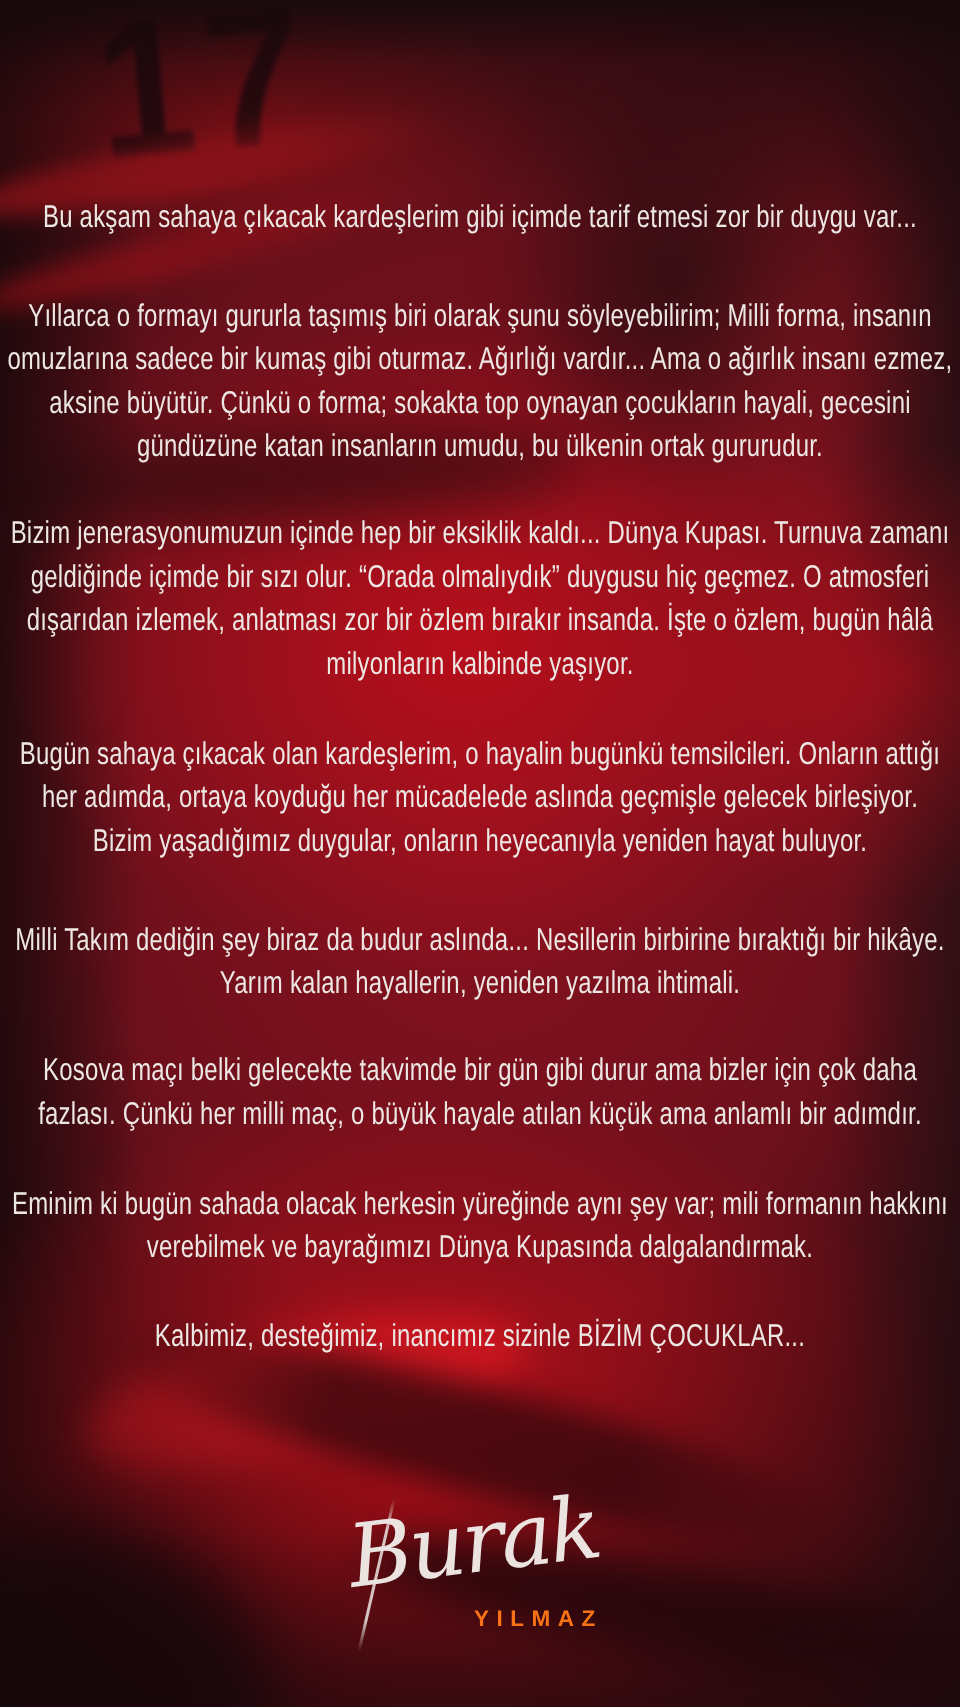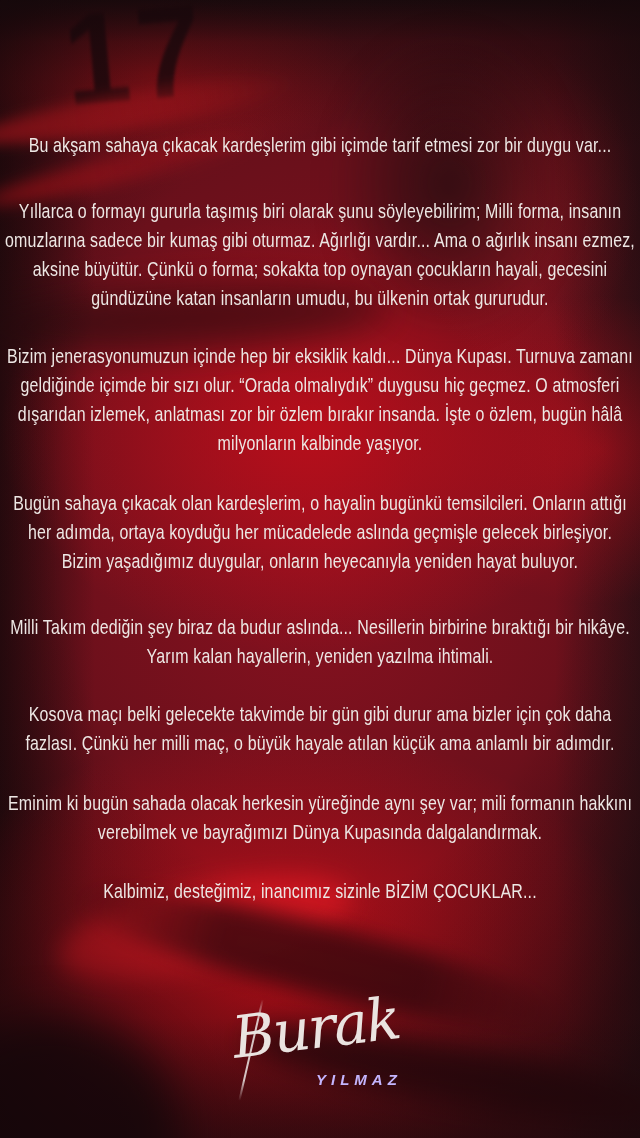--- a/index.html
+++ b/index.html
@@ -59,21 +59,21 @@
     transform:rotate(-7deg);
   }
   .sig-stroke {
     position:absolute; left:250px; top:998px; z-index:5;
     width:2px; height:104px; border-radius:2px;
     background:linear-gradient(180deg, rgba(235,228,226,0), rgba(235,228,226,0.85) 20%, rgba(235,228,226,0.85) 80%, rgba(235,228,226,0));
     transform:rotate(13deg);
   }
   .sig-name {
     position:absolute; left:316px; top:1071px; z-index:5;
-    font-size:15px; font-weight:bold; letter-spacing:5px; color:#c4b5fd;font-style:italic;
+    font-size:15px; font-weight:bold; letter-spacing:5px; color:#f97316;
   }
 </style>
 </head>
 <body>
 
 <div class="canvas">
   <div class="bg"></div>
 
   <div class="jersey-number">17</div>
 

